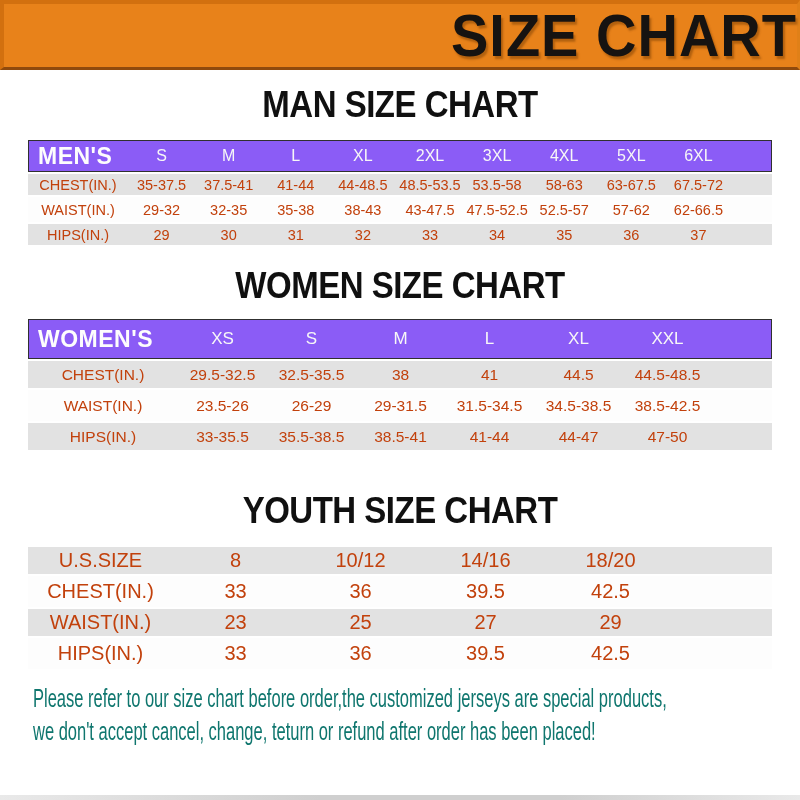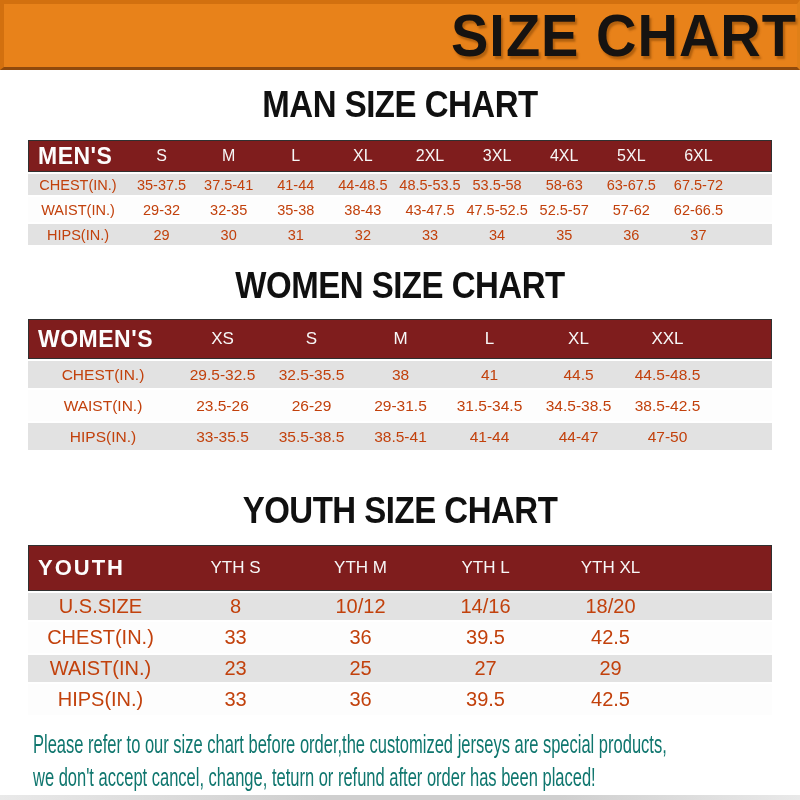--- a/index.html
+++ b/index.html
@@ -37,21 +37,21 @@
   .h-youth{margin-top:42px;}
   
   .sizetable{
     width:744px;margin-left:28px;margin-right:28px;
     box-sizing:border-box;
   }
   .t-men{margin-top:18px;}
   .t-women{margin-top:16px;}
   .t-youth{margin-top:17px;}
   .thead{
-    display:flex;align-items:center;background:#7f1d1d;
+    display:flex;align-items:center;background:#8b5cf6;
     box-shadow:0 0 0 1px #303030 inset;
     color:#ffffff;
   }
   .t-men   .thead{height:32px;}
   .t-women .thead{height:40px;}
   .t-youth .thead{height:46px;}
   .corner{
     flex:0 0 var(--labelw);font-weight:800;color:#fdfdfd;
     padding-left:10px;box-sizing:border-box;white-space:nowrap;
   }
@@ -186,27 +186,20 @@
       <span class="cell">35.5-38.5</span>
       <span class="cell">38.5-41</span>
       <span class="cell">41-44</span>
       <span class="cell">44-47</span>
       <span class="cell">47-50</span>
     </div>
   </div>
 
 <h2 class="heading h-youth">YOUTH SIZE CHART</h2>
 <div class="sizetable t-youth">
-    <div class="thead">
-      <span class="corner">YOUTH</span>
-      <span class="col">YTH S</span>
-      <span class="col">YTH M</span>
-      <span class="col">YTH L</span>
-      <span class="col">YTH XL</span>
-    </div>
     <div class="trow shade">
       <span class="rlabel">U.S.SIZE</span>
       <span class="cell">8</span>
       <span class="cell">10/12</span>
       <span class="cell">14/16</span>
       <span class="cell">18/20</span>
     </div>
     <div class="trow plain">
       <span class="rlabel">CHEST(IN.)</span>
       <span class="cell">33</span>

